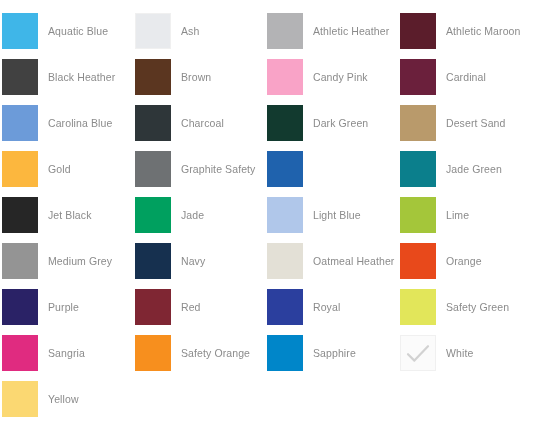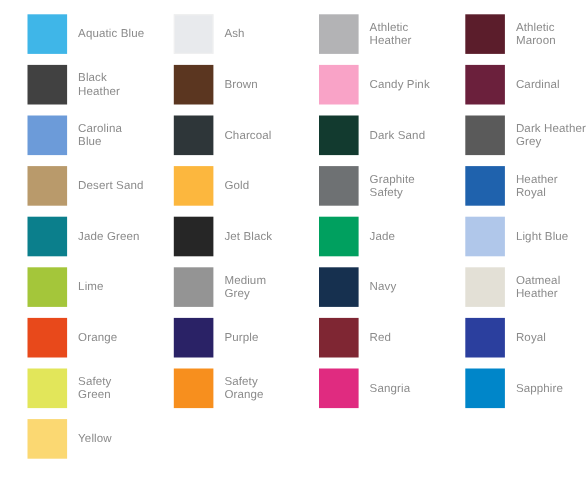--- a/index.html
+++ b/index.html
@@ -20,21 +20,21 @@
     grid-template-columns: 133px 132px 133px 135px;
     grid-template-rows: repeat(9, 46px);
     padding: 8px 0 0 0;
     box-sizing: border-box;
   }
 
   .swatch-cell {
     display: flex;
     flex-direction: row;
     align-items: center;
-    padding-left: 25px;
+    padding-left: 2px;
     box-sizing: border-box;
   }
 
   .swatch-cell.is-empty {
     visibility: hidden;
   }
 
   .swatch-chip {
     width: 36px;
     height: 36px;
@@ -110,41 +110,36 @@
     <div class="swatch-cell">
       <div class="swatch-chip" style="background-color: rgb(108, 155, 217);"></div>
       <div class="swatch-label">Carolina Blue</div>
     </div>
     <div class="swatch-cell">
       <div class="swatch-chip" style="background-color: rgb(46, 54, 57);"></div>
       <div class="swatch-label">Charcoal</div>
     </div>
     <div class="swatch-cell">
       <div class="swatch-chip" style="background-color: rgb(18, 58, 47);"></div>
-      <div class="swatch-label">Dark Sand</div>
-    </div>
-    <div class="swatch-cell">
-      <div class="swatch-chip" style="background-color: rgb(90, 90, 90);"></div>
-      <div class="swatch-label">Dark Heather Grey</div>
+      <div class="swatch-label">Dark Green</div>
     </div>
     <div class="swatch-cell">
       <div class="swatch-chip" style="background-color: rgb(185, 154, 107);"></div>
       <div class="swatch-label">Desert Sand</div>
     </div>
     <div class="swatch-cell">
       <div class="swatch-chip" style="background-color: rgb(252, 183, 62);"></div>
       <div class="swatch-label">Gold</div>
     </div>
     <div class="swatch-cell">
       <div class="swatch-chip" style="background-color: rgb(110, 113, 115);"></div>
       <div class="swatch-label">Graphite Safety</div>
     </div>
     <div class="swatch-cell">
       <div class="swatch-chip" style="background-color: rgb(31, 98, 173);"></div>
-      <div class="swatch-label">Heather Royal</div>
     </div>
     <div class="swatch-cell">
       <div class="swatch-chip" style="background-color: rgb(11, 127, 140);"></div>
       <div class="swatch-label">Jade Green</div>
     </div>
     <div class="swatch-cell">
       <div class="swatch-chip" style="background-color: rgb(38, 38, 38);"></div>
       <div class="swatch-label">Jet Black</div>
     </div>
     <div class="swatch-cell">
@@ -185,29 +180,37 @@
     </div>
     <div class="swatch-cell">
       <div class="swatch-chip" style="background-color: rgb(43, 63, 158);"></div>
       <div class="swatch-label">Royal</div>
     </div>
     <div class="swatch-cell">
       <div class="swatch-chip" style="background-color: rgb(226, 230, 90);"></div>
       <div class="swatch-label">Safety Green</div>
     </div>
     <div class="swatch-cell">
+      <div class="swatch-chip" style="background-color: rgb(224, 43, 128);"></div>
+      <div class="swatch-label">Sangria</div>
+    </div>
+    <div class="swatch-cell">
       <div class="swatch-chip" style="background-color: rgb(247, 143, 30);"></div>
       <div class="swatch-label">Safety Orange</div>
     </div>
     <div class="swatch-cell">
-      <div class="swatch-chip" style="background-color: rgb(224, 43, 128);"></div>
-      <div class="swatch-label">Sangria</div>
-    </div>
-    <div class="swatch-cell">
       <div class="swatch-chip" style="background-color: rgb(0, 134, 201);"></div>
       <div class="swatch-label">Sapphire</div>
     </div>
     <div class="swatch-cell">
+      <div class="swatch-chip icon-chip light-edge" style="background-color: rgb(251, 251, 251);">
+        <svg width="26" height="22" viewBox="0 0 26 22" fill="none" stroke="#d2d2d2" stroke-width="2.2" stroke-linecap="round" stroke-linejoin="round">
+          <path d="M3 12.2 L9.4 18.6 L23 4.2"></path>
+        </svg>
+      </div>
+      <div class="swatch-label">White</div>
+    </div>
+    <div class="swatch-cell">
       <div class="swatch-chip" style="background-color: rgb(251, 216, 114);"></div>
       <div class="swatch-label">Yellow</div>
     </div>
     <div class="swatch-cell is-empty"></div>
   </div>
 
 </body></html>

